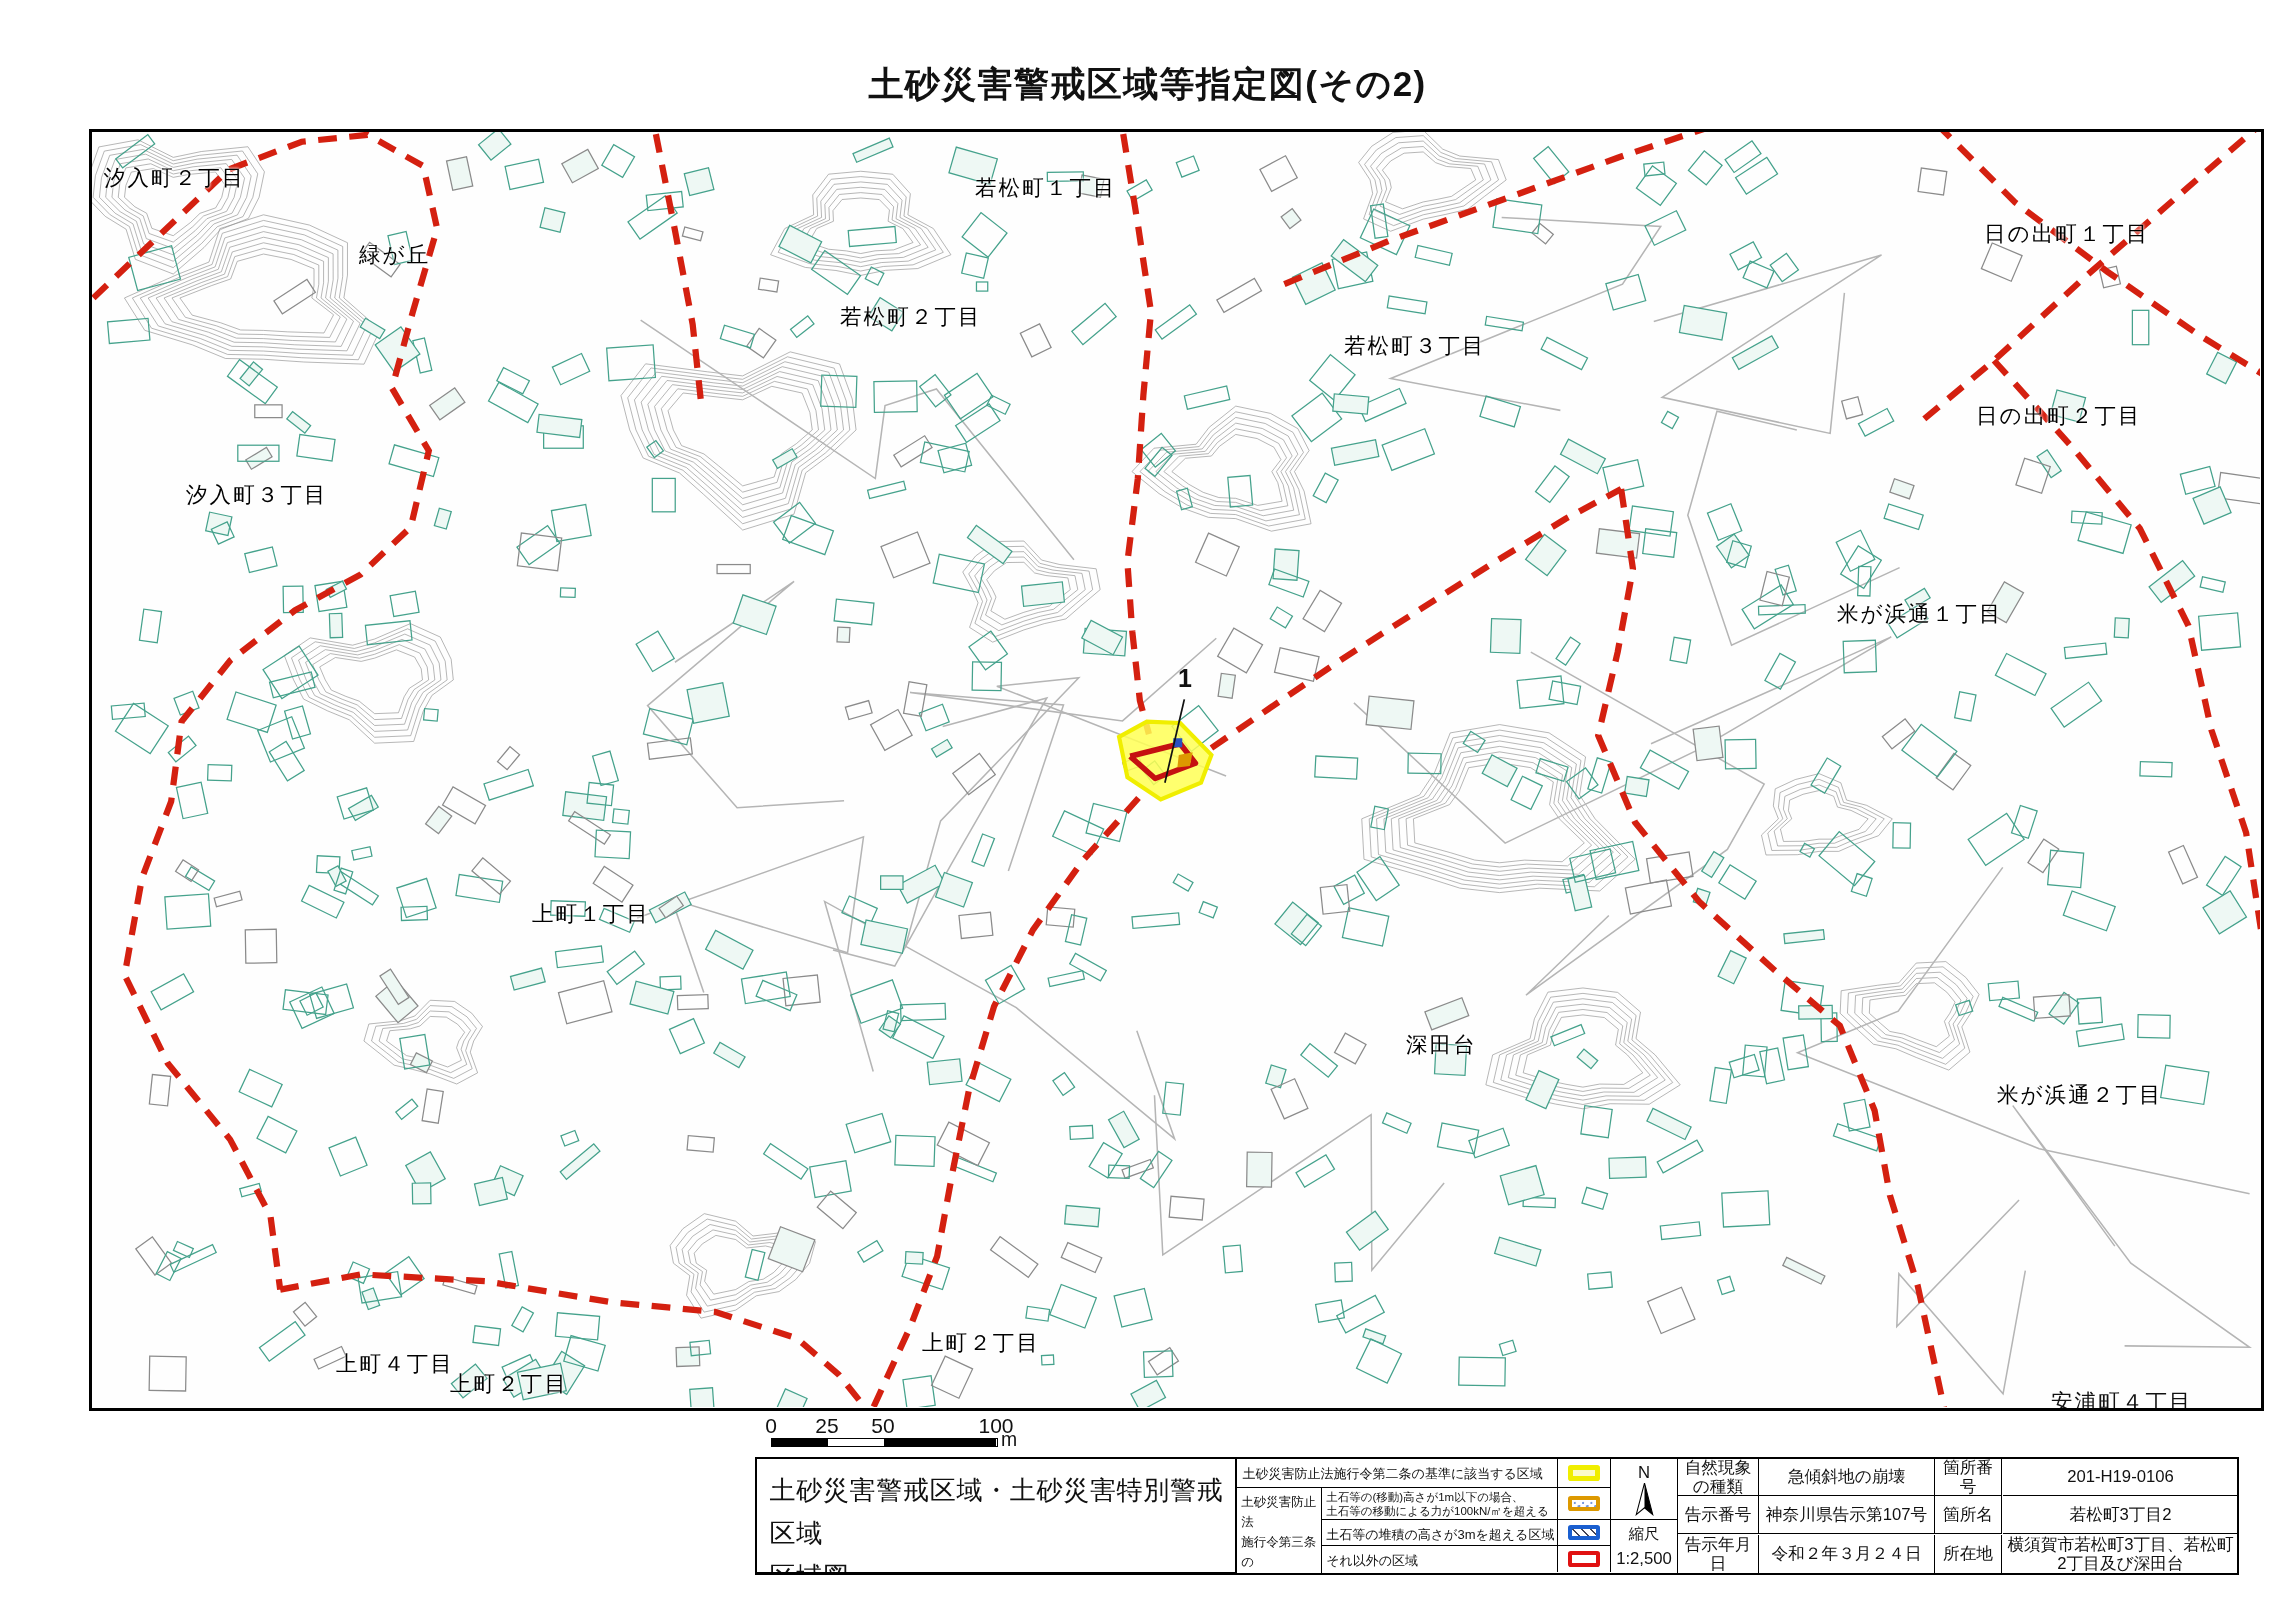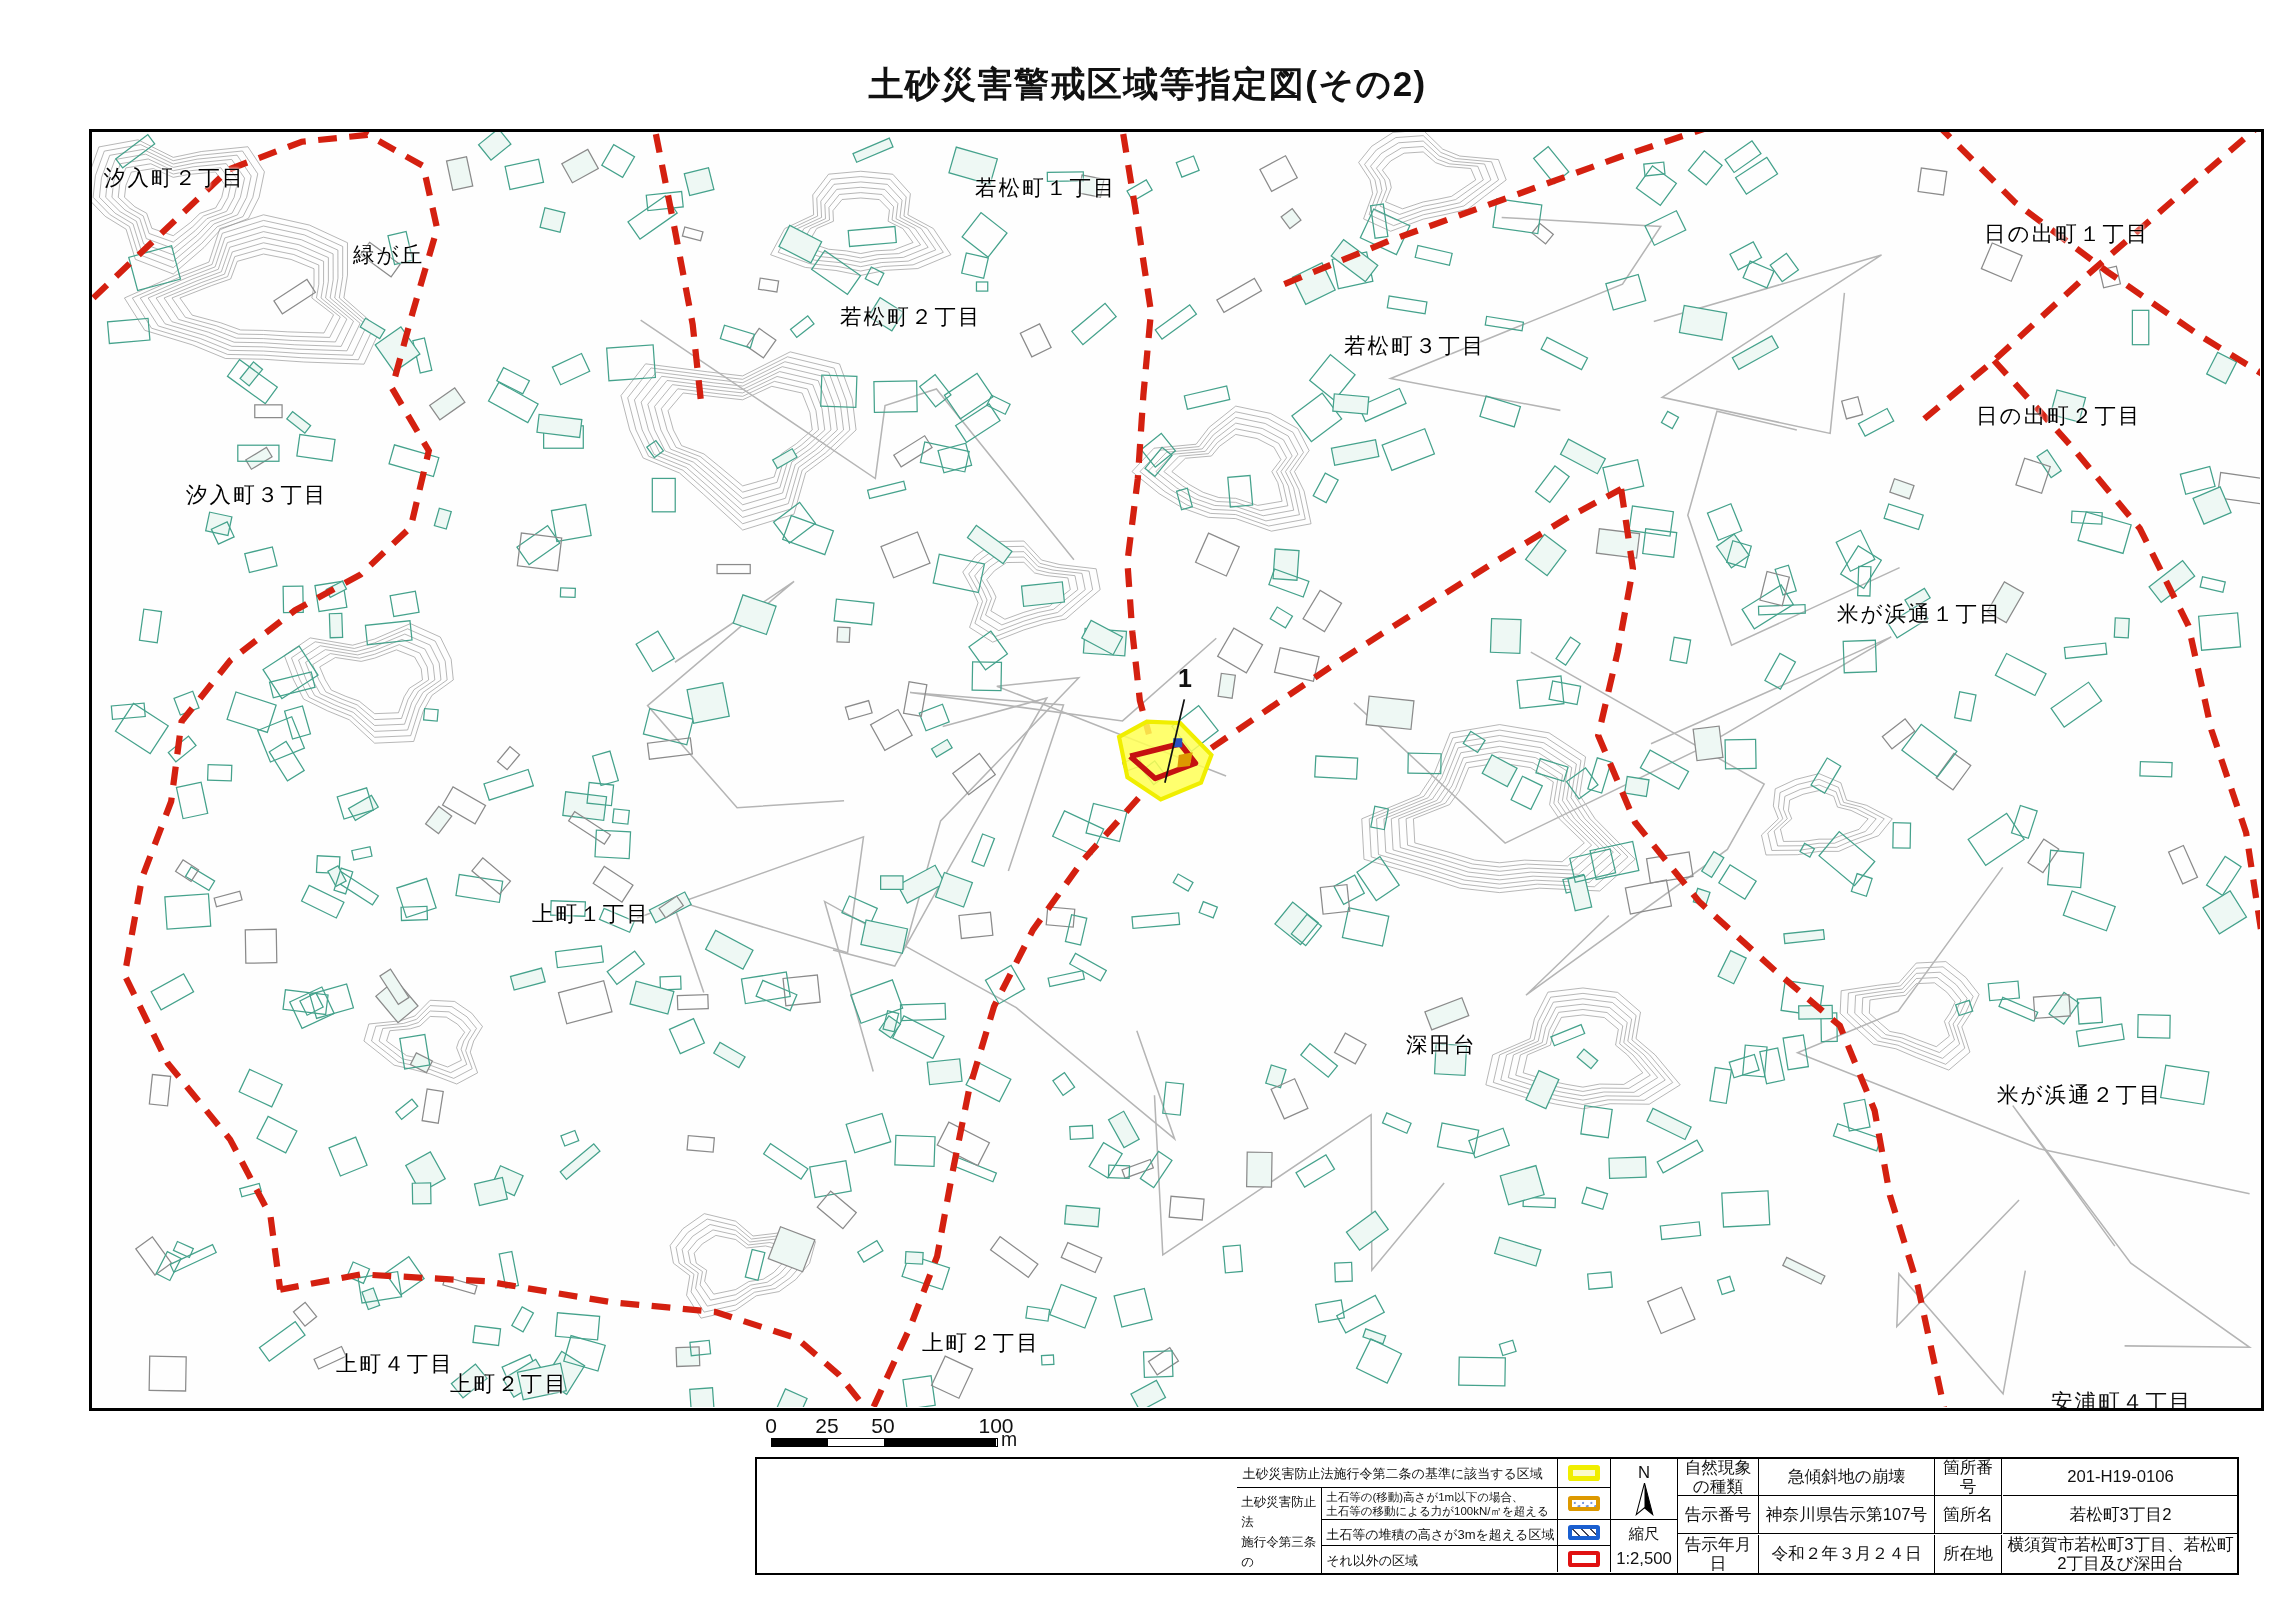--- a/index.html
+++ b/index.html
@@ -672,21 +672,21 @@
         <polygon points="1698,1088 1718,1084 1714,1104 1696,1106" fill="#dd9900"></polygon>
         <rect x="1690" y="1064" width="13" height="13" fill="#2a4fc0"></rect>
         <path d="M1706,1008 L1678,1128" stroke="#111" stroke-width="2.5" fill="none"></path>
       </svg>
 
   <div id="marker-label" style="left: 1086px; top: 532px;">1</div>
 
   <div id="clipped-label" style="left:1959px;top:1255px;">安浦町４丁目</div>
 
 <div class="place-label" style="left: 11.8px; top: 31px;">汐入町２丁目</div>
-      <div class="place-label" style="left: 261px; top: 108px;">緑が丘</div>
+      <div class="place-label" style="left: 253px; top: 108px; padding-left: 14px;">緑が丘</div>
       <div class="place-label" style="left: 883px; top: 41px;">若松町１丁目</div>
       <div class="place-label" style="left: 712px; top: 170px; margin-left: 36px;">若松町２丁目</div>
       <div class="place-label" style="left: 1252px; top: 199px;">若松町３丁目</div>
       <div class="place-label" style="left: 1892px; top: 87px;">日の出町１丁目</div>
       <div class="place-label" style="left: 1884px; top: 269px;">日の出町２丁目</div>
       <div class="place-label" style="left: 94px; top: 348px;">汐入町３丁目</div>
       <div class="place-label" style="left: 1745px; top: 467px;">米が浜通１丁目</div>
       <div class="place-label" style="left: 440px; top: 767px;">上町１丁目</div>
       <div class="place-label" style="left: 1314px; top: 898px;">深田台</div>
       <div class="place-label" style="left: 1905px; top: 948px;">米が浜通２丁目</div>
@@ -702,20 +702,24 @@
   <span class="tick" style="left:246px">100</span>
   <div id="bar">
     <div class="seg1"></div>
     <div class="seg2"></div>
     <div class="seg3"></div>
   </div>
   <span id="bar-unit">m</span>
 </div>
 
 <div id="info-table">
+  <div class="cell" id="cell-maptitle">
+    <span>土砂災害警戒区域・土砂災害特別警戒区域</span><br>
+    <span>区域図</span>
+  </div>
 
   <div class="cell" id="cell-leg1">土砂災害防止法施行令第二条の基準に該当する区域</div>
   <div class="cell last-row" id="cell-leggroup">
     <span>土砂災害防止法</span><br>
     <span>施行令第三条の</span><br>
     <br>
     
   </div>
   <div class="cell" id="cell-leg2">
     <span>土石等の(移動)高さが1m以下の場合、</span><br>

